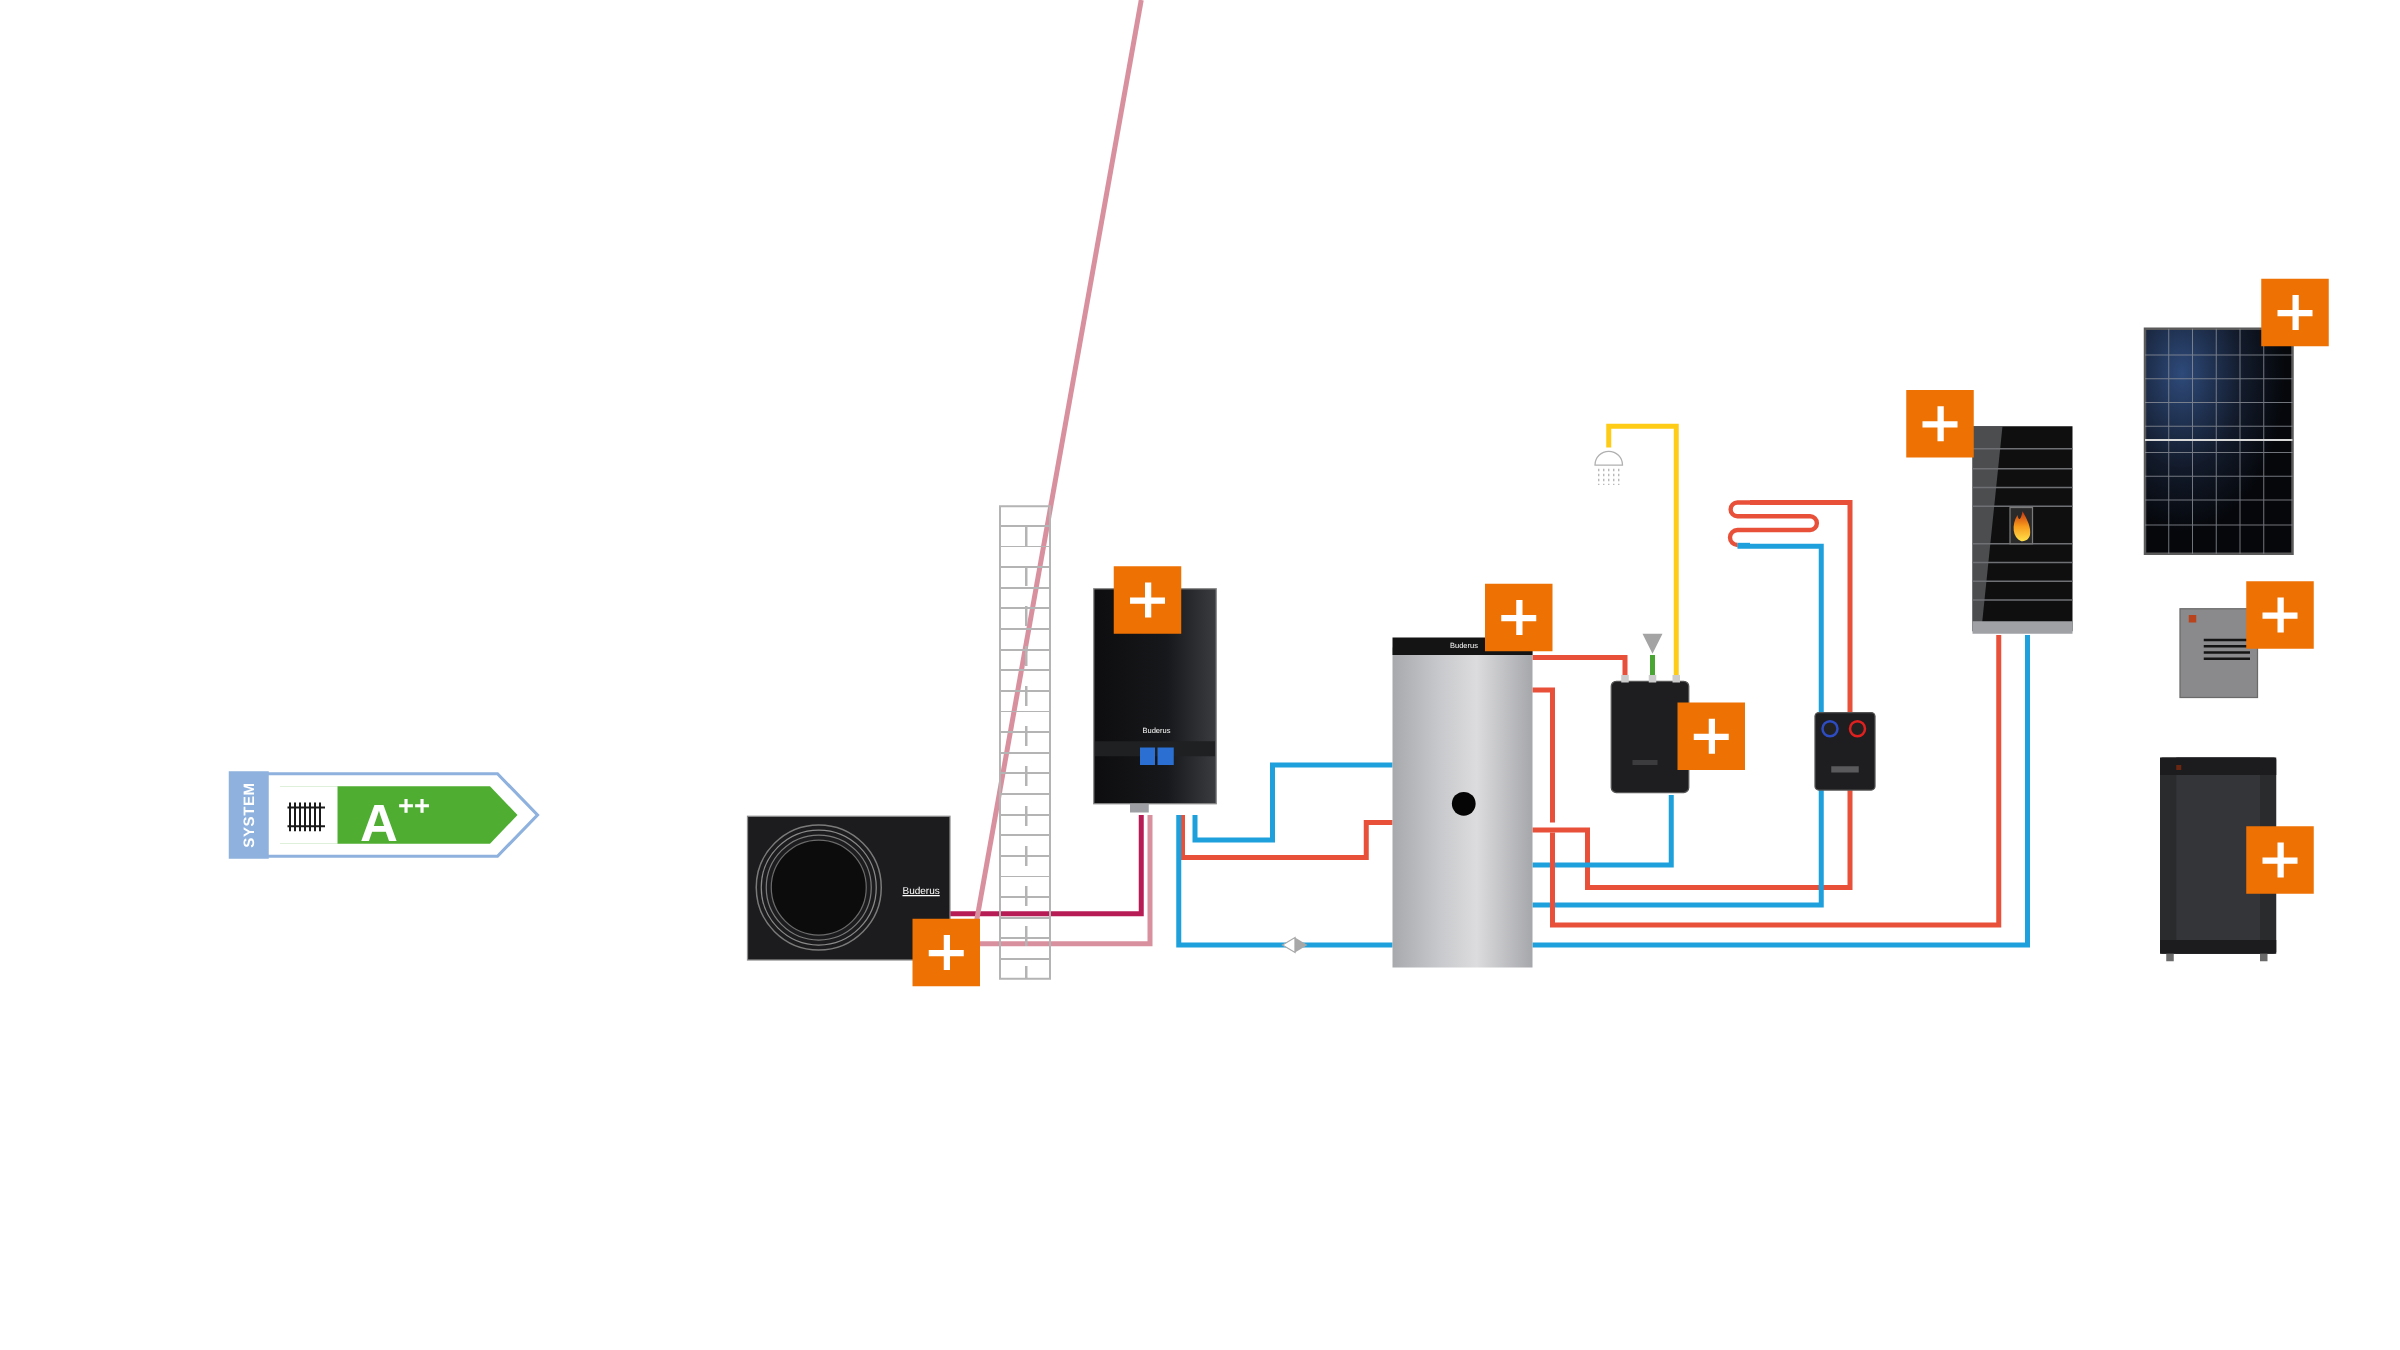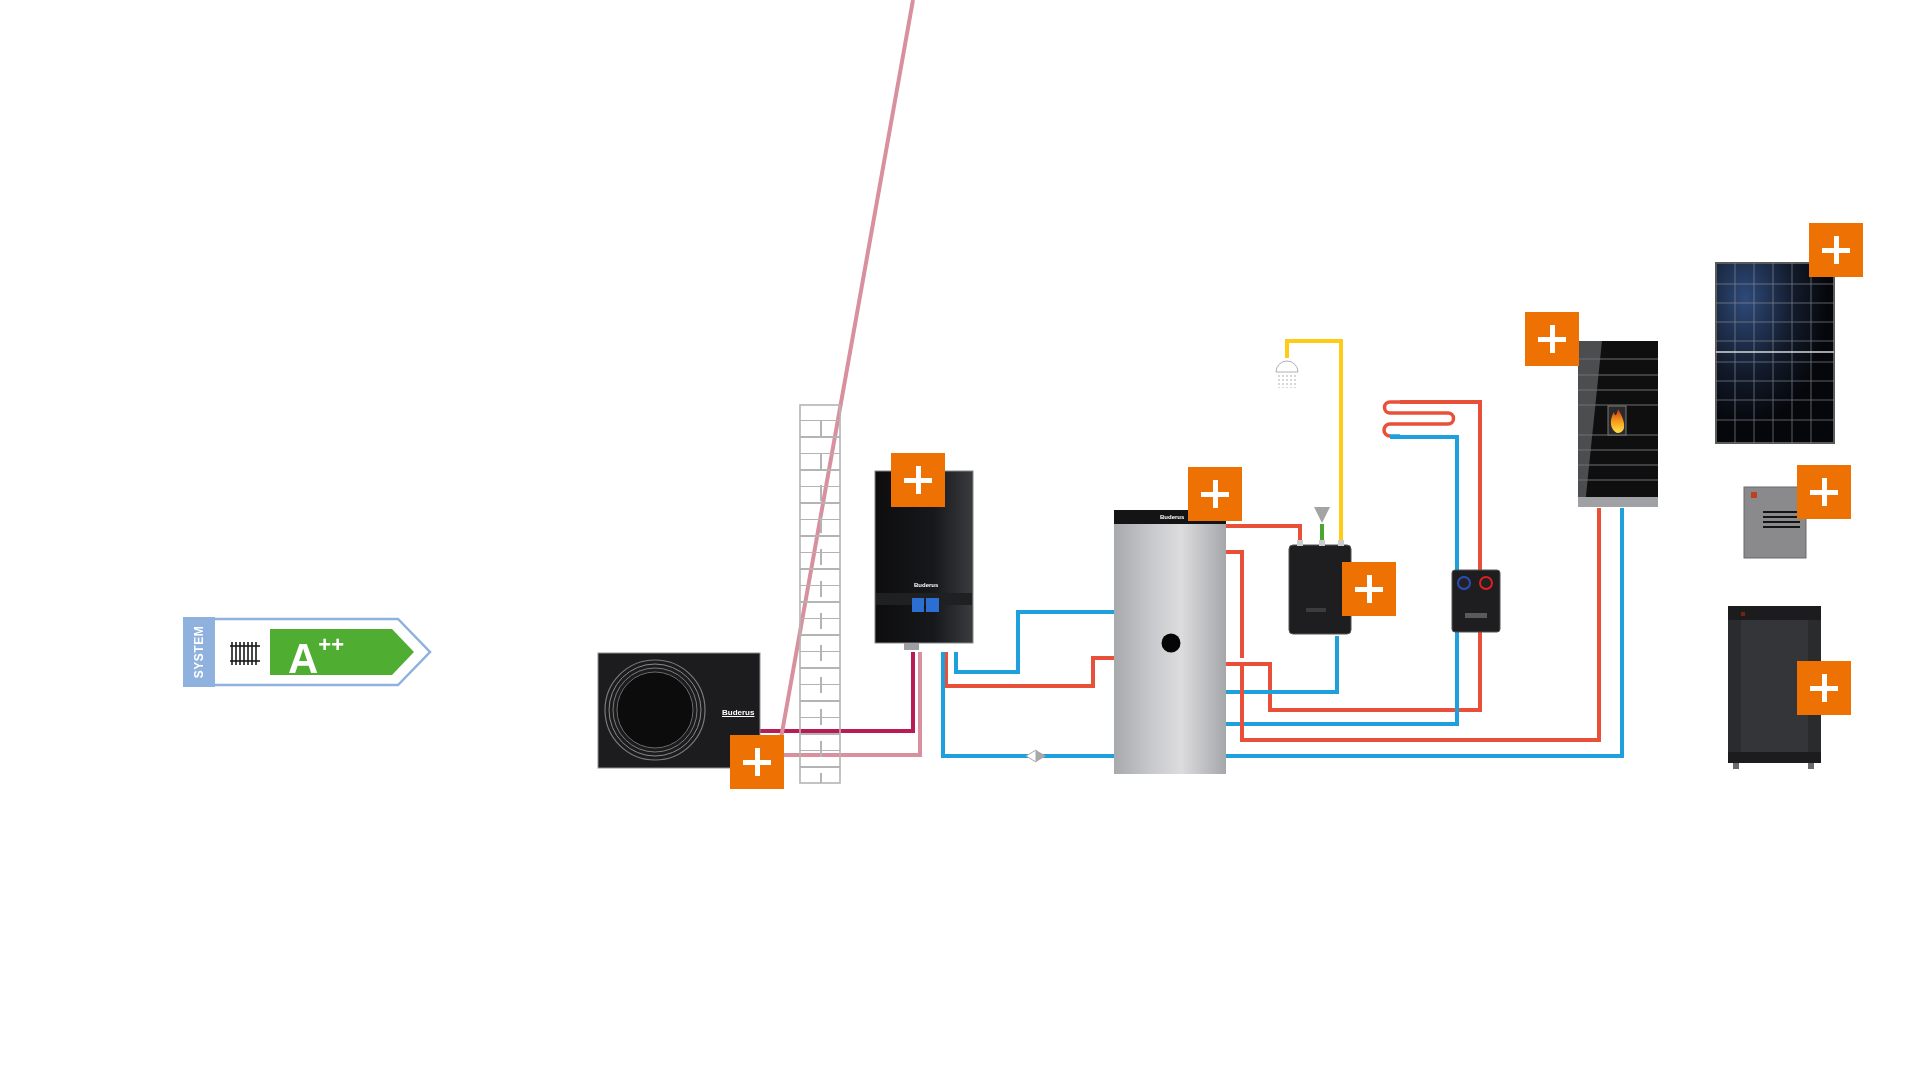--- a/index.html
+++ b/index.html
@@ -7,21 +7,21 @@
   #stage{position:absolute;left:0;top:0;width:1920px;height:1080px;}
   .plus{position:absolute;width:54px;height:54px;background:#ee7203;cursor:pointer;}
   .plus:before,.plus:after{content:"";position:absolute;background:#ffffff;}
   .plus:before{left:13px;top:25px;width:28px;height:5px;}
   .plus:after{left:24.5px;top:13px;width:5px;height:28px;}
   .label-wrap{position:absolute;left:183px;top:617px;width:250px;height:70px;}
   .lbl-system{position:absolute;left:0;top:0;width:32px;height:70px;background:#8eb1de;}
   .lbl-system span{position:absolute;left:16px;top:35px;transform:translate(-50%,-50%) rotate(-90deg);color:#ffffff;font-weight:bold;font-size:12px;letter-spacing:0.5px;white-space:nowrap;}
   .rating{position:absolute;left:105px;top:10px;color:#ffffff;font-weight:bold;font-size:42px;line-height:48px;}
   .rating sup{font-size:22px;position:relative;top:-6px;}
-  .brand{position:absolute;color:#ffffff;font-size:8px;font-weight:bold;}
+  .brand{position:absolute;color:#ffffff;font-size:8px;font-weight:normal;}
 </style>
 </head>
 <body>
 
 <div id="stage">
   <svg width="1920" height="1080" viewBox="0 0 1920 1080" style="position:absolute;left:0;top:0">
     <defs>
       <linearGradient id="tankGrad" x1="0" x2="1" y1="0" y2="0">
         <stop offset="0" stop-color="#a8a9ad"></stop>
         <stop offset="0.35" stop-color="#c9cacd"></stop>

